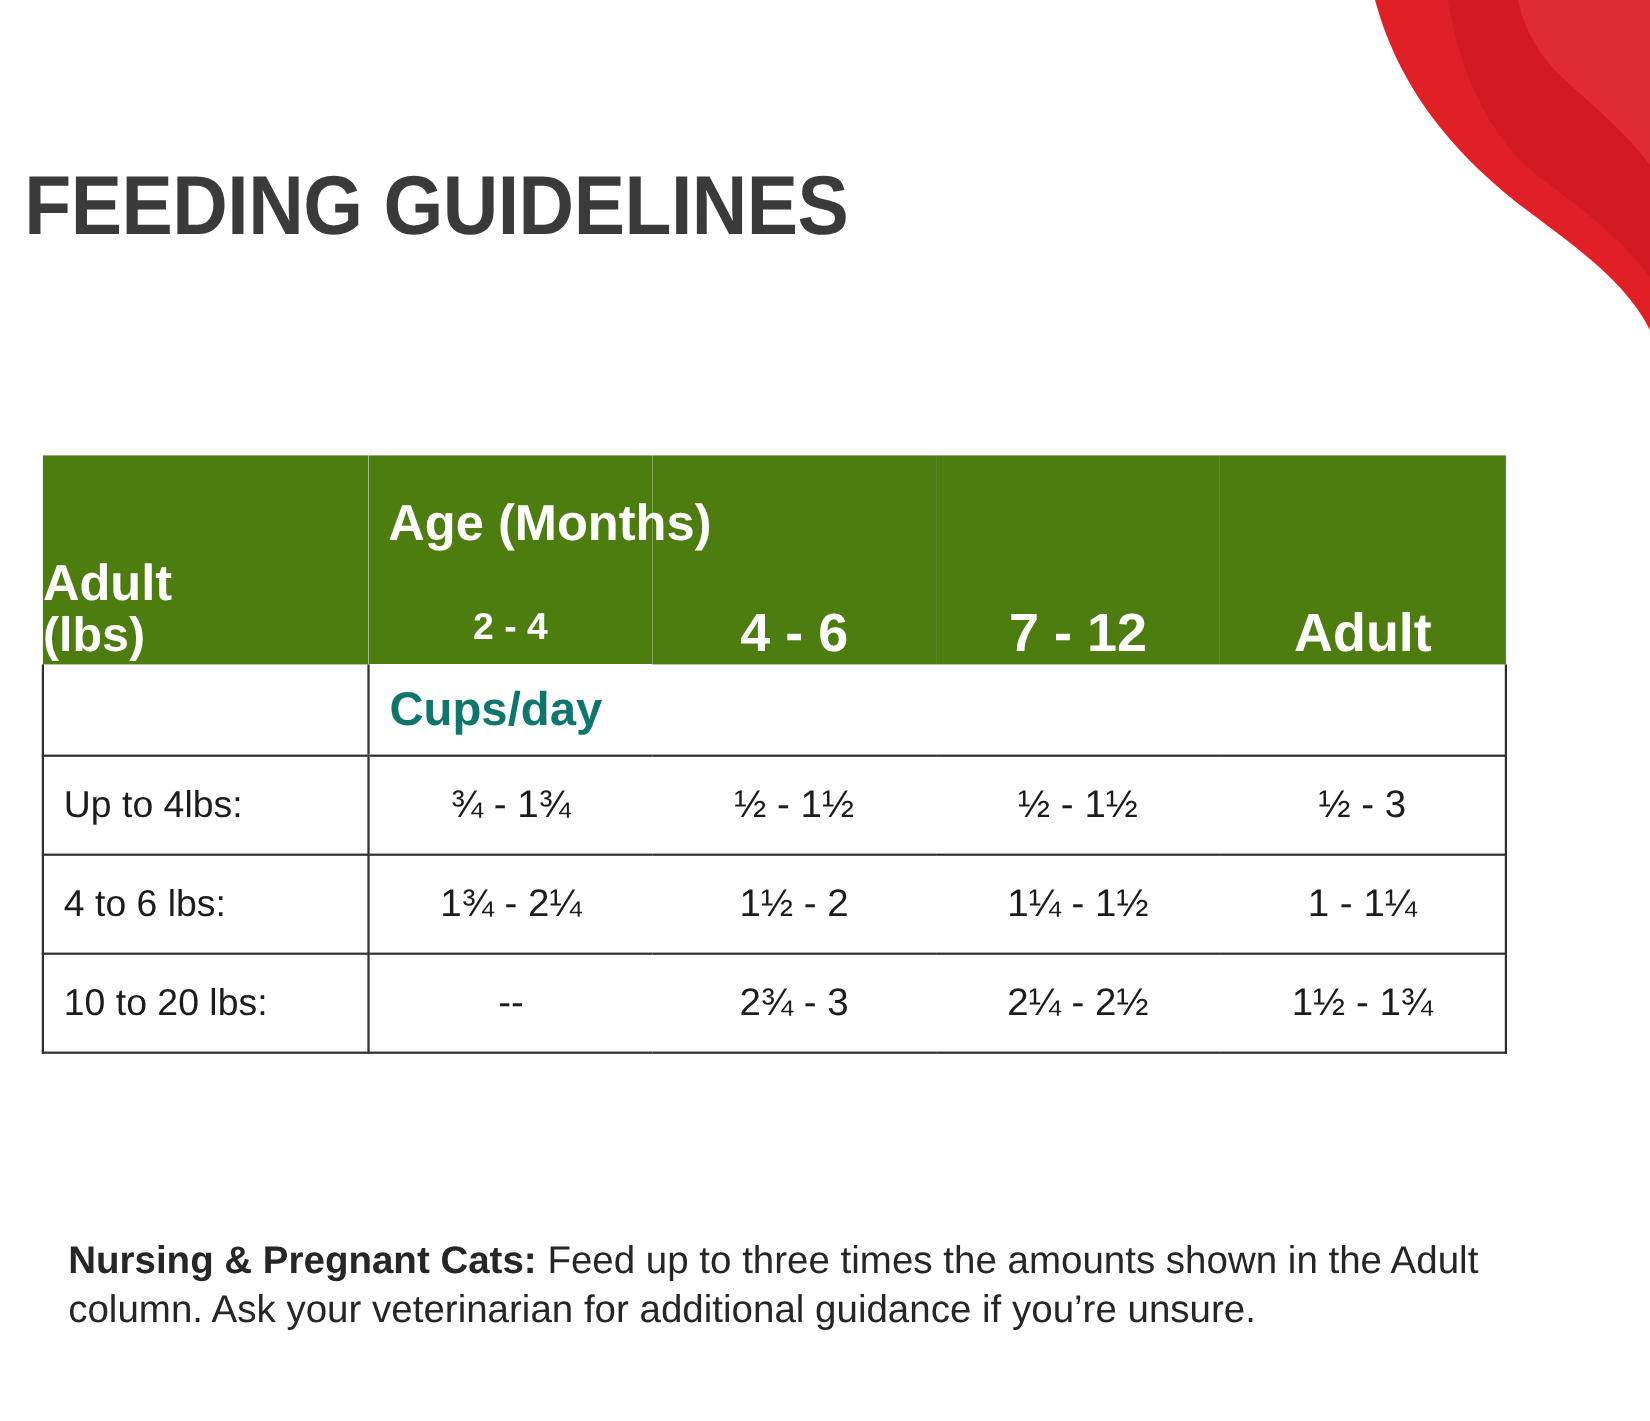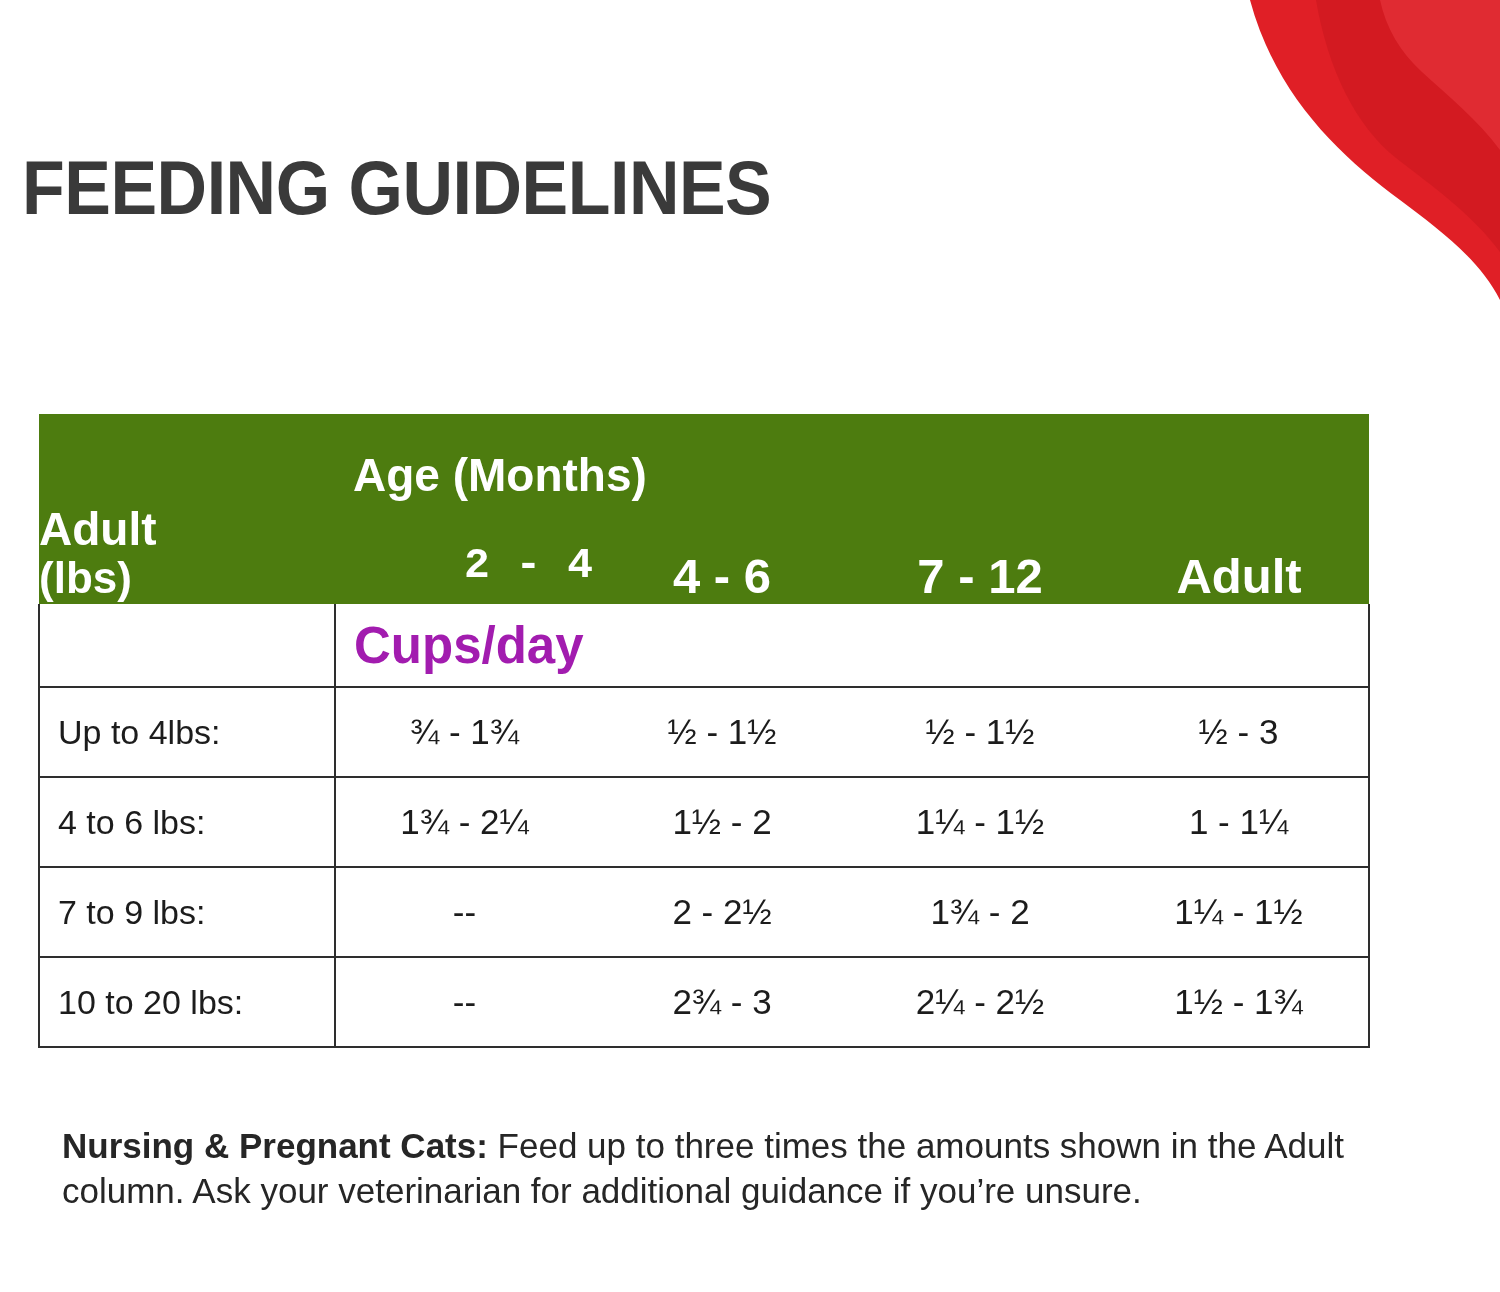--- a/index.html
+++ b/index.html
@@ -92,24 +92,24 @@
     position: absolute;
     left: 18px;
     top: 34px;
     font-size: 46px;
     font-weight: bold;
     font-family: "Liberation Sans Narrow", "Liberation Sans", sans-serif;
     white-space: nowrap;
   }
   .age-sub {
     display: block;
-    text-align: right;
-    font-size: 43px;
-    font-weight: bold;
-    font-family: Liberation Mono, monospace;
+    text-align: center;
+    font-size: 34px;
+    font-weight: bold;
+    font-family: Liberation Sans, sans-serif;
     padding-bottom: 14px;
   }
   .hdr-agecol {
     text-align: center;
     vertical-align: bottom;
     font-size: 49px;
     font-weight: bold;
     font-family: "Liberation Sans Narrow", "Liberation Sans", sans-serif;
     color: #ffffff;
     background: #3b3b3b;
@@ -122,24 +122,24 @@
     border-bottom: 2px solid #2e2e2e;
     height: 80px;
   }
   .units-row td.blank {
     border-left: 2px solid #2e2e2e;
     border-right: none;
   }
   .units-row td.units {
     border-left: 2px solid #2e2e2e;
     border-right: none;
-    font-size: 51px;
-    font-family: "Liberation Sans Narrow", "Liberation Sans", sans-serif;
-    font-weight: bold;
-    color: #a21caf;
+    font-size: 43px;
+    font-family: "Liberation Sans Narrow", "Liberation Sans", sans-serif;
+    font-weight: bold;
+    color: #0f766e;
     padding-left: 18px;
     margin-top: 36px;
   }
   .units-row td.pad {
     border-left: none;
     border-right: none;
   }
   .units-row td.padlast {
     border-left: none;
     border-right: 2px solid #2e2e2e;
@@ -235,27 +235,20 @@
         <td class="val">½ - 3</td>
       </tr>
       <tr>
         <td>4 to 6 lbs:</td>
         <td class="val">1¾ - 2¼</td>
         <td class="val">1½ - 2</td>
         <td class="val">1¼ - 1½</td>
         <td class="val">1 - 1¼</td>
       </tr>
       <tr>
-        <td>7 to 9 lbs:</td>
-        <td class="val">--</td>
-        <td class="val">2 - 2½</td>
-        <td class="val">1¾ - 2</td>
-        <td class="val">1¼ - 1½</td>
-      </tr>
-      <tr>
         <td>10 to 20 lbs:</td>
         <td class="val">--</td>
         <td class="val">2¾ - 3</td>
         <td class="val">2¼ - 2½</td>
         <td class="val">1½ - 1¾</td>
       </tr>
     </tbody>
   </table>
 </div>
 

